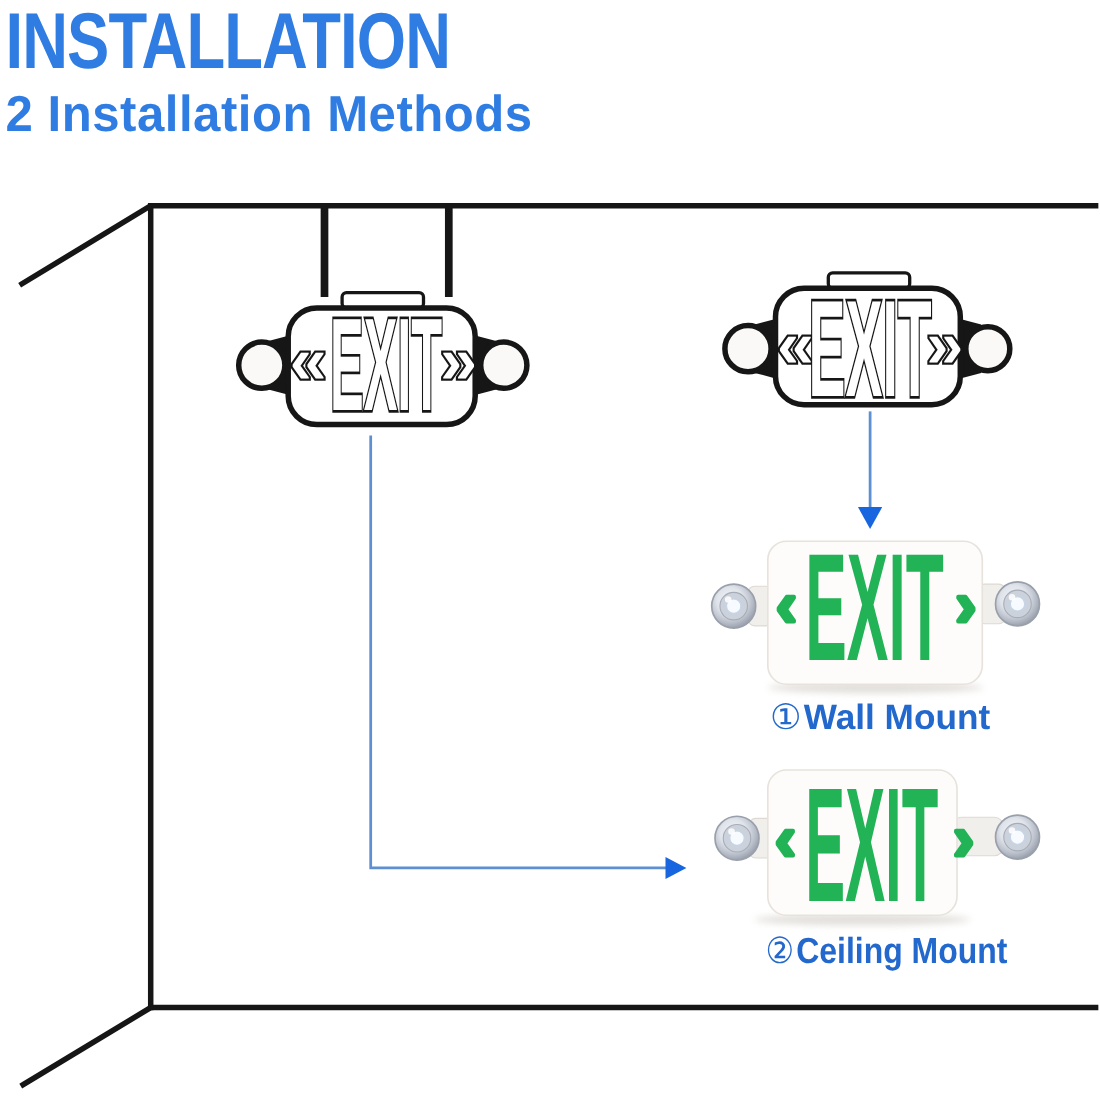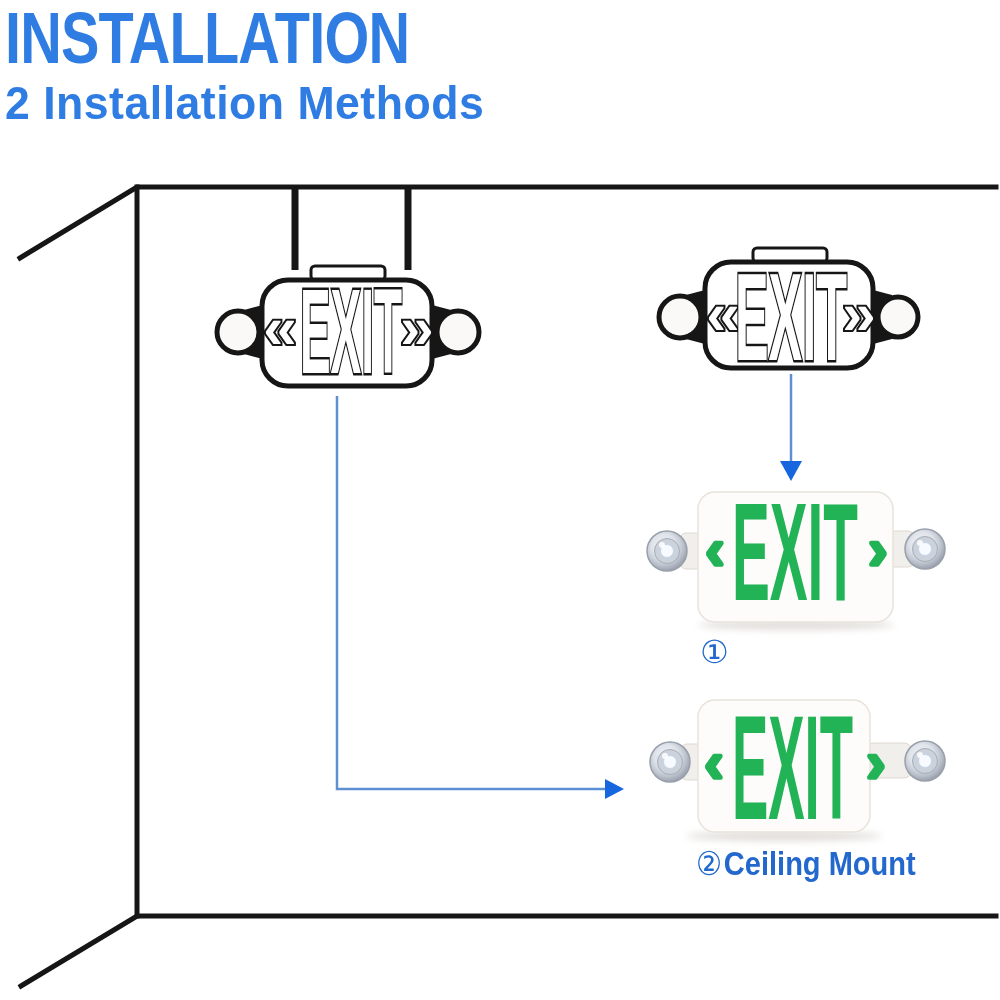--- a/index.html
+++ b/index.html
@@ -139,17 +139,18 @@
     <use href="#lamp" transform="translate(670,762)"></use>
     <use href="#lamp" transform="translate(925,761)"></use>
     <text class="photo-chev" x="714" y="782" font-size="58" text-anchor="middle">‹</text>
     <text class="green-exit" x="732" y="819" font-size="148" textLength="121" lengthAdjust="spacingAndGlyphs">EXIT</text>
     <text class="photo-chev" x="876" y="782" font-size="58" text-anchor="middle">›</text>
   </g>
 </svg>
 
 <div id="label-wall" class="abs method-label">
   <span class="circled-num">①</span>
+    <span>Wall Mount</span>
 </div>
 <div id="label-ceiling" class="abs method-label">
   <span class="circled-num">②</span>
     <span>Ceiling Mount</span>
 </div>
 
 </body></html>

